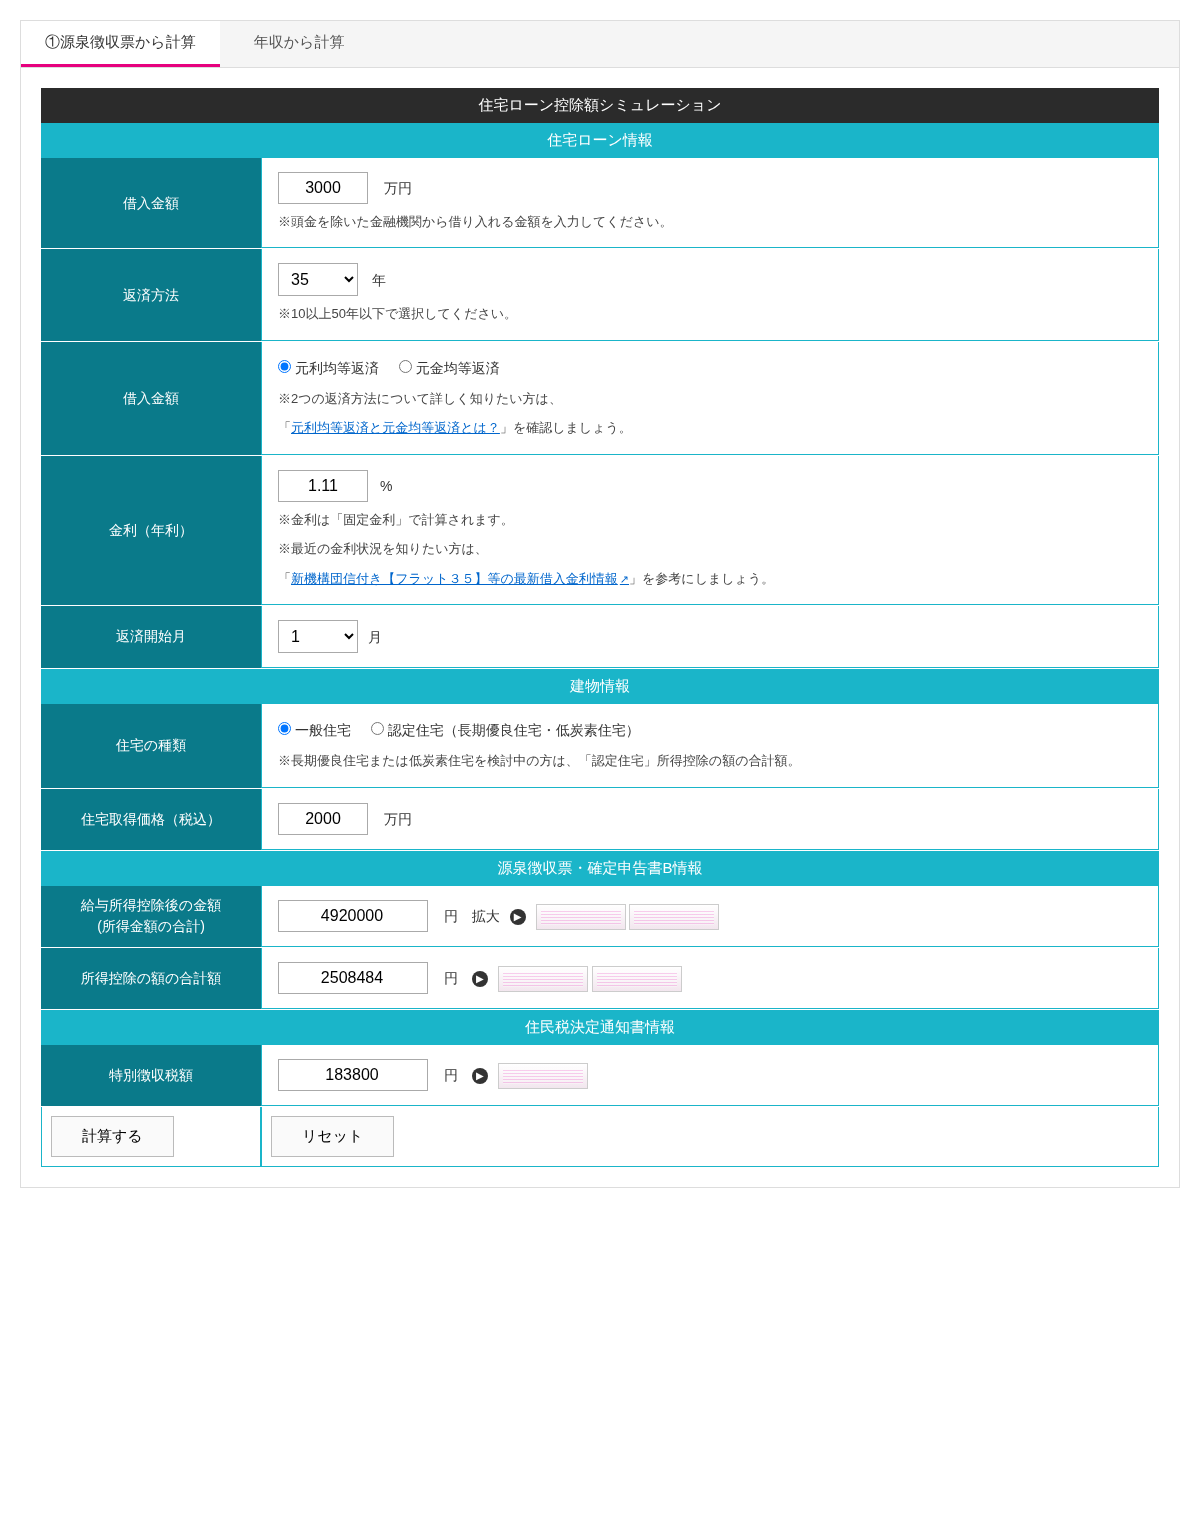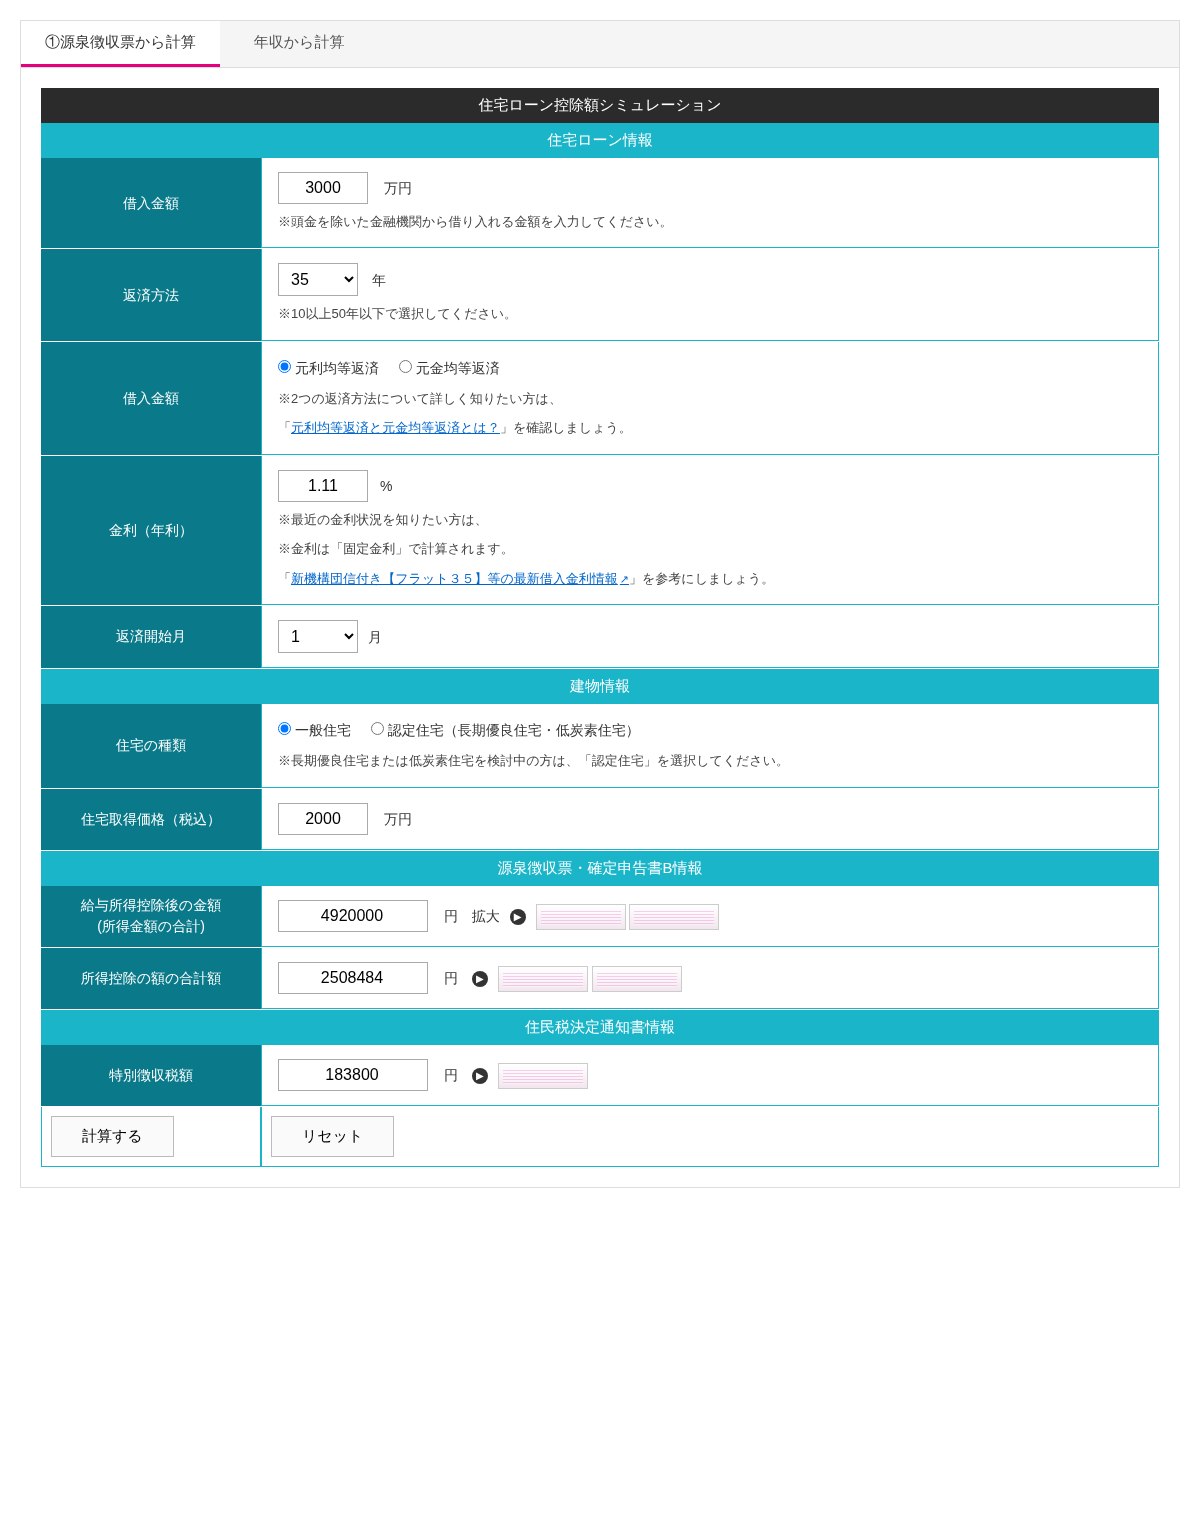--- a/index.html
+++ b/index.html
@@ -74,22 +74,22 @@
         <div class="note">※2つの返済方法について詳しく知りたい方は、</div>
         <div class="note"><span>「</span><span class="link">元利均等返済と元金均等返済とは？</span><span>」を確認しましょう。</span></div>
       </div>
     </div>
 
     <div class="row">
       <div class="label-cell">金利（年利）</div>
       <div class="value-cell">
         <input type="text" value="1.11" style="">
         <span>%</span>
+        <div class="note">※金利は「固定金利」で計算されます。</div>
         <div class="note">※最近の金利状況を知りたい方は、</div>
-        <div class="note">※金利は「固定金利」で計算されます。</div>
         <div class="note"><span>「</span><span class="link ext-icon">新機構団信付き【フラット３５】等の最新借入金利情報</span><span>」を参考にしましょう。</span></div>
       </div>
     </div>
 
     <div class="row">
       <div class="label-cell">返済開始月</div>
       <div class="value-cell">
         <select><option>1</option></select>
         <span>月</span>
       </div>
@@ -97,21 +97,21 @@
 
     <div class="section-header">建物情報</div>
 
     <div class="row">
       <div class="label-cell">住宅の種類</div>
       <div class="value-cell">
         <div class="radio-group">
           <label><input type="radio" name="btype" checked="" style=""> <span>一般住宅</span></label>
           <label><input type="radio" name="btype" style=""> <span>認定住宅（長期優良住宅・低炭素住宅）</span></label>
         </div>
-        <div class="note">※長期優良住宅または低炭素住宅を検討中の方は、「認定住宅」を選択してください。</div>
+        <div class="note">※長期優良住宅または低炭素住宅を検討中の方は、「認定住宅」所得控除の額の合計額。</div>
       </div>
     </div>
 
     <div class="row">
       <div class="label-cell">住宅取得価格（税込）</div>
       <div class="value-cell">
         <input type="text" value="2000" style="">
         <span class="inline-unit">万円</span>
       </div>
     </div>

